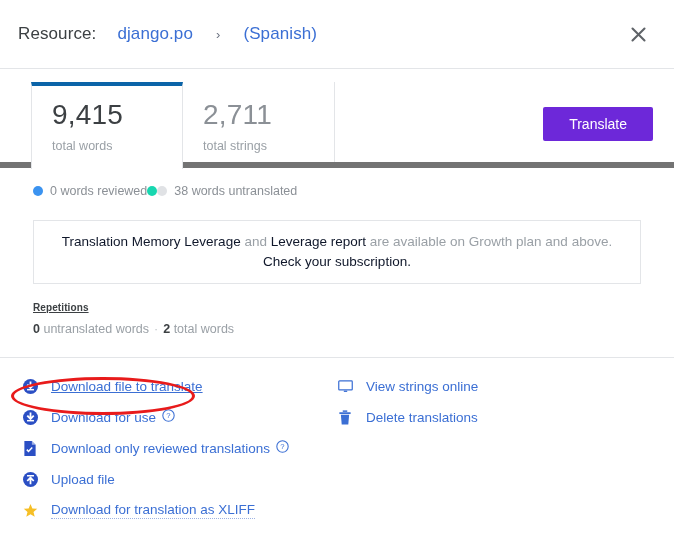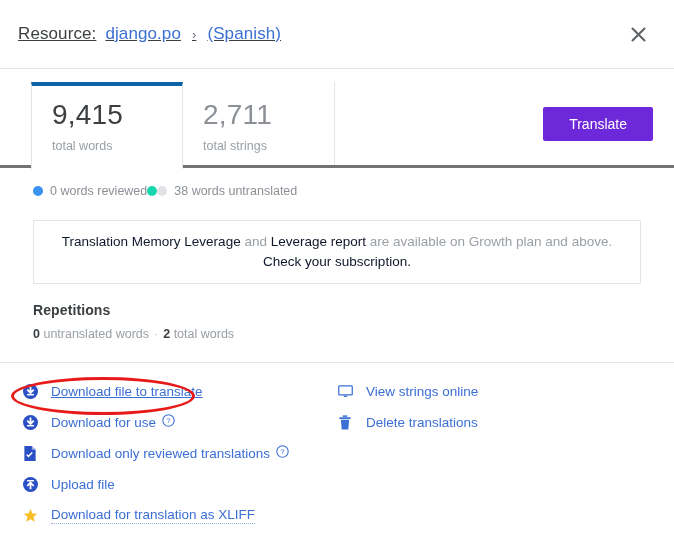--- a/index.html
+++ b/index.html
@@ -25,22 +25,21 @@
     align-items: center;
     padding: 0 20px 0 18px;
     position: relative;
   }
   .breadcrumb {
     font-size: 17px;
     color: #3c4043;
     letter-spacing: 0.1px;
     display: flex;
     align-items: baseline;
-    gap: 4px;
-    text-decoration: underline;
+    gap: 16px;
   }
   .breadcrumb .lbl { margin-right: 5px; }
   .breadcrumb a {
     color: #3b6fd4;
     text-decoration: none;
   }
   .breadcrumb .sep {
     color: #6b7280;
     margin: 0 7px;
     font-size: 13px;
@@ -60,21 +59,21 @@
     font-size: 23px;
     line-height: 1;
     font-weight: 400;
   }
 
   
   .stats-row {
     position: relative;
     height: 86px;
     margin-top: 13px;
-    border-bottom: 3px solid #737373;
+    border-bottom: 6px solid #737373;
     display: flex;
     padding-left: 31px;
     box-sizing: border-box;
   }
   .stat-card {
     width: 152px;
     box-sizing: border-box;
     padding: 14px 0 0 20px;
     position: relative;
     background: #fff;
@@ -142,24 +141,25 @@
     color: #9aa0a6;
     line-height: 1.45;
   }
   .notice a { color: #0f172a; text-decoration: none; }
 
   
   .repetitions {
     padding: 18px 0 0 33px;
   }
   .rep-title {
-    font-size: 14px;
+    font-size: 10px;
     font-weight: bold;
     color: #3c4043;
     letter-spacing: 0.1px;
+    text-decoration: underline;
   }
   .rep-sub {
     margin-top: 9px;
     font-size: 12.5px;
     color: #9aa0a6;
   }
   .rep-sub b { color: #3c4043; font-weight: bold; }
   .rep-sub .mid-dot { margin: 0 5px; color: #bfc3c7; }
 
   

